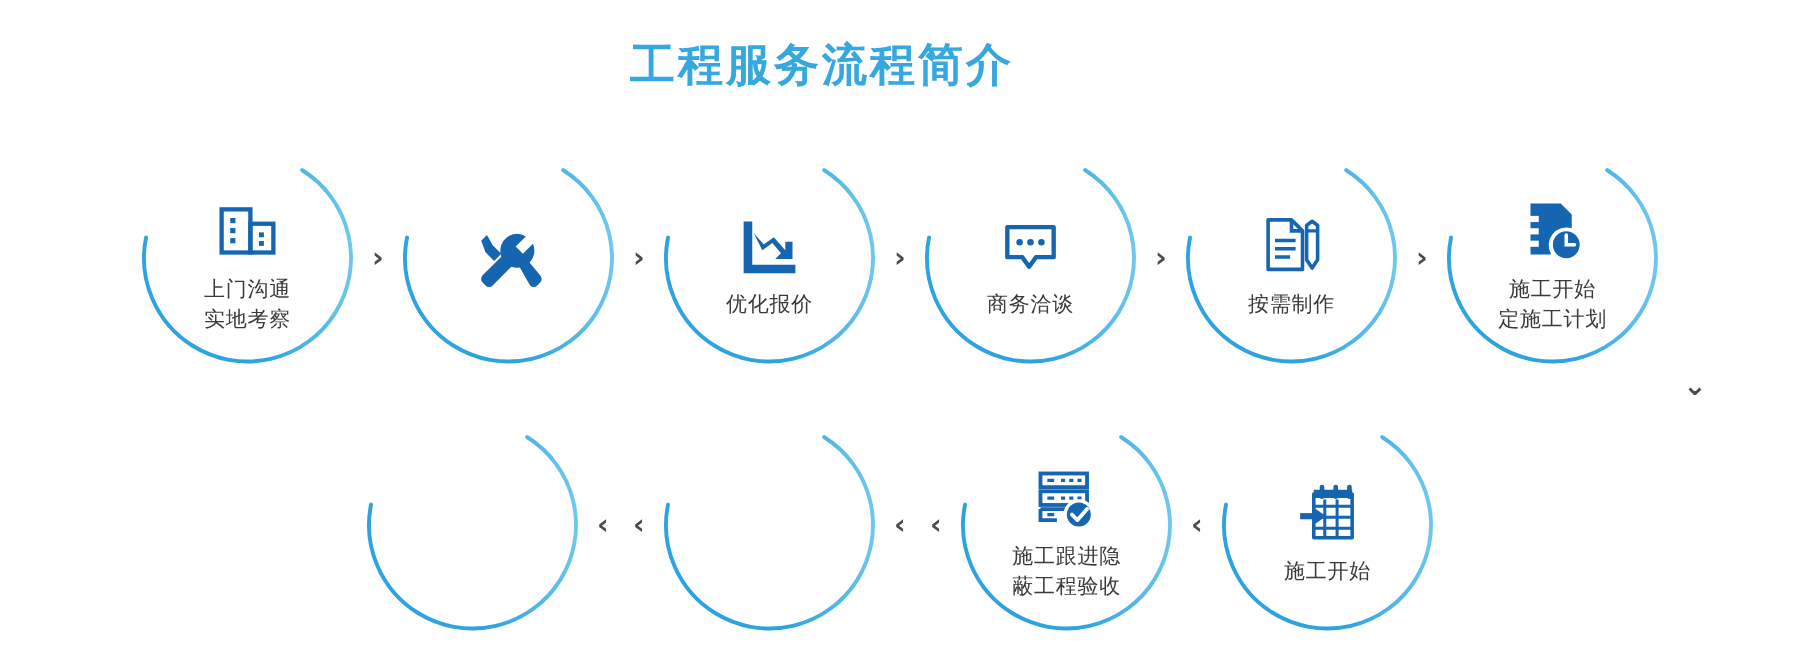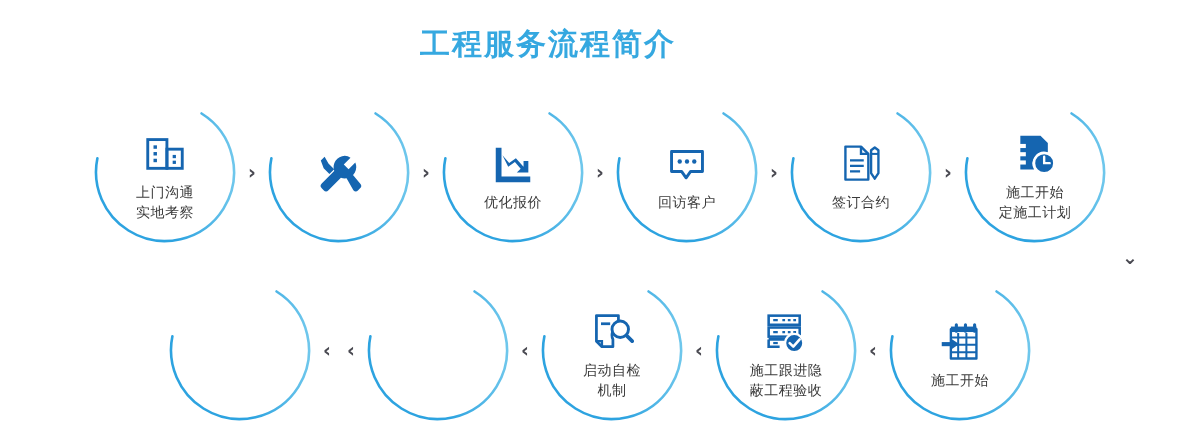--- a/index.html
+++ b/index.html
@@ -202,41 +202,41 @@
       </svg>
       <div class="node-inner">
         <span class="icon-wrap">
           <svg width="44" height="40" viewBox="0 0 48 44" fill="none" stroke="#1565b0" stroke-width="3.2">
             <path d="M7 6 h34 v22 h-13 l-5 7 l-5 -7 h-11 z" stroke-linejoin="round"></path>
             <circle cx="16" cy="17" r="2.4" fill="#1565b0" stroke="none"></circle>
             <circle cx="24" cy="17" r="2.4" fill="#1565b0" stroke="none"></circle>
             <circle cx="32" cy="17" r="2.4" fill="#1565b0" stroke="none"></circle>
           </svg>
         </span>
-        <span class="node-label">回访客户</span>
+        <span class="node-label">商务洽谈</span>
       </div>
     </div>
 
     <div class="sep">›</div>
 
     <div class="node">
       <svg class="ring" viewBox="0 0 150 150">
         <circle cx="75" cy="75" r="69" fill="none" stroke="url(#g1)" stroke-width="2.6" stroke-linecap="round" stroke-dasharray="300 133" transform="rotate(-58 75 75)"></circle>
       </svg>
       <div class="node-inner">
         <span class="icon-wrap">
           <svg width="44" height="44" viewBox="0 0 48 48" fill="none" stroke="#1565b0" stroke-width="2.6">
             <path d="M7 5 h17 l8 8 v28 h-25 z" stroke-linejoin="round"></path>
             <path d="M24 5 v8 h8"></path>
             <path d="M12 20 h15 M12 26 h15 M12 32 h11" stroke-width="2.4"></path>
             <path d="M39 6 l4 3 v25 l-4 6 l-4 -6 v-25 z" stroke-linejoin="round"></path>
             <path d="M35 13 h8" stroke-width="2.2"></path>
           </svg>
         </span>
-        <span class="node-label">签订合约</span>
+        <span class="node-label">按需制作</span>
       </div>
     </div>
 
     <div class="sep">›</div>
 
     <div class="node">
       <svg class="ring" viewBox="0 0 150 150">
         <circle cx="75" cy="75" r="69" fill="none" stroke="url(#g1)" stroke-width="2.6" stroke-linecap="round" stroke-dasharray="300 133" transform="rotate(-58 75 75)"></circle>
       </svg>
       <div class="node-inner">
@@ -272,38 +272,20 @@
     <div class="sep">‹</div>
 
     <div class="node">
       <svg class="ring" viewBox="0 0 150 150">
         <circle cx="75" cy="75" r="69" fill="none" stroke="url(#g1)" stroke-width="2.6" stroke-linecap="round" stroke-dasharray="300 133" transform="rotate(-58 75 75)"></circle>
       </svg>
     </div>
 
     <div class="sep">‹</div>
 
-    <div class="node">
-      <svg class="ring" viewBox="0 0 150 150">
-        <circle cx="75" cy="75" r="69" fill="none" stroke="url(#g1)" stroke-width="2.6" stroke-linecap="round" stroke-dasharray="300 133" transform="rotate(-58 75 75)"></circle>
-      </svg>
-      <div class="node-inner">
-        <span class="icon-wrap">
-          <svg width="44" height="44" viewBox="0 0 48 48" fill="none" stroke="#1565b0" stroke-width="3">
-            <path d="M7 6 h24 v12 a10 10 0 0 0 -6 14 v8 h-12 l-6 -6 z" stroke-linejoin="round"></path>
-            <path d="M7 34 h6 v6" stroke-width="2.6"></path>
-            <path d="M12 15 h10" stroke-width="3"></path>
-            <circle cx="33" cy="21" r="9" stroke="#1565b0" stroke-width="3.2" fill="#fff"></circle>
-            <path d="M40 28 l6 6" stroke-width="4" stroke-linecap="round"></path>
-          </svg>
-        </span>
-        <span class="node-label">启动自检
-机制</span>
-      </div>
-    </div>
 
     <div class="sep">‹</div>
 
     <div class="node">
       <svg class="ring" viewBox="0 0 150 150">
         <circle cx="75" cy="75" r="69" fill="none" stroke="url(#g1)" stroke-width="2.6" stroke-linecap="round" stroke-dasharray="300 133" transform="rotate(-58 75 75)"></circle>
       </svg>
       <div class="node-inner">
         <span class="icon-wrap">
           <svg width="44" height="42" viewBox="0 0 48 46" fill="none" stroke="#1565b0" stroke-width="2.8">

